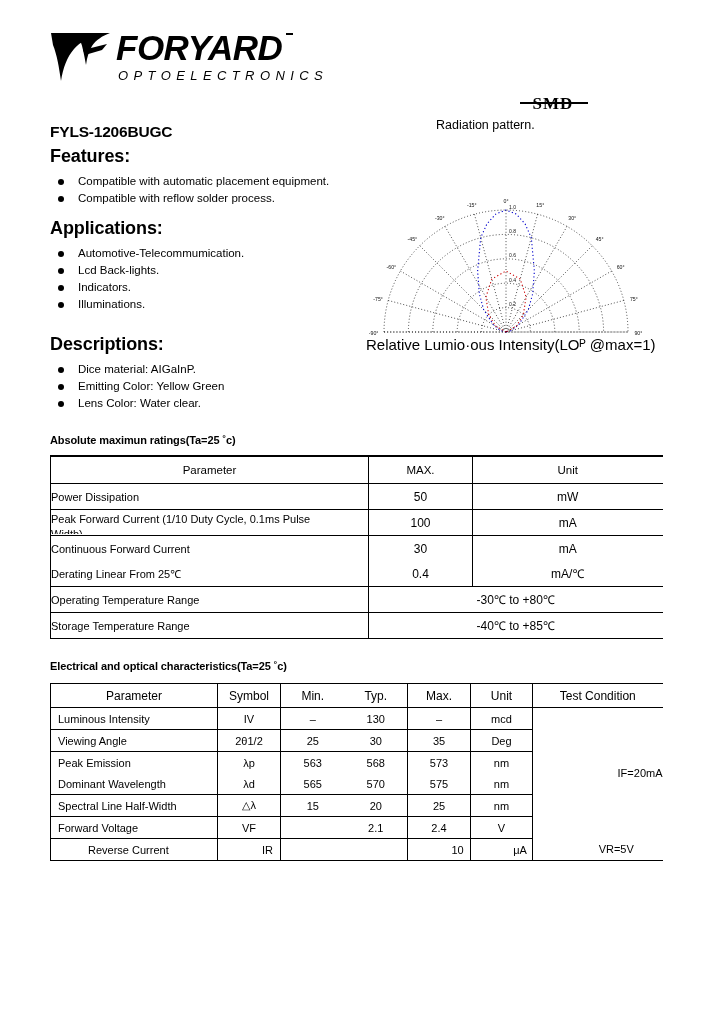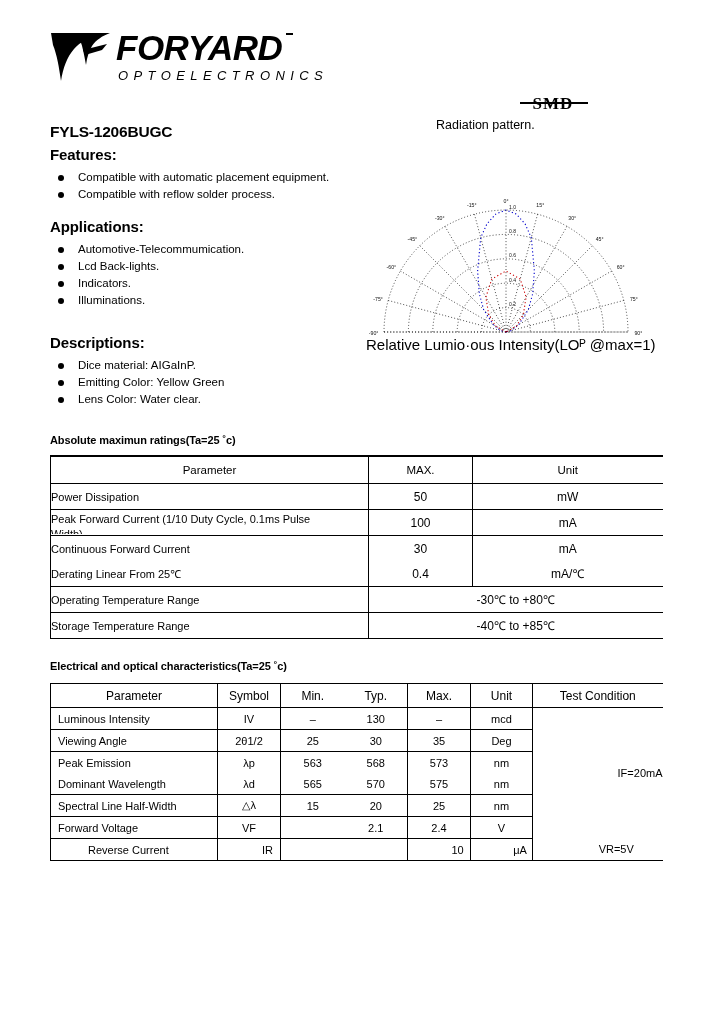--- a/index.html
+++ b/index.html
@@ -98,21 +98,21 @@
     font-size: 12.5px;
   }
 
   
   .sec {
     position: absolute;
     left: 50px;
     width: 330px;
   }
   .sec-head {
-    font-size: 15px;
+    font-size: 18px;
     font-weight: bold;
     margin: 0 0 6px 0;
     letter-spacing: -0.1px;
   }
   ul.bullets {
     list-style: none;
     margin: 0;
     padding: 0;
   }
   ul.bullets li {

